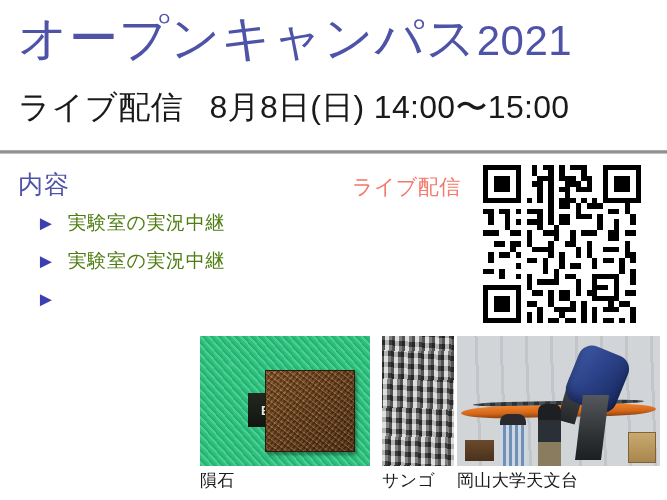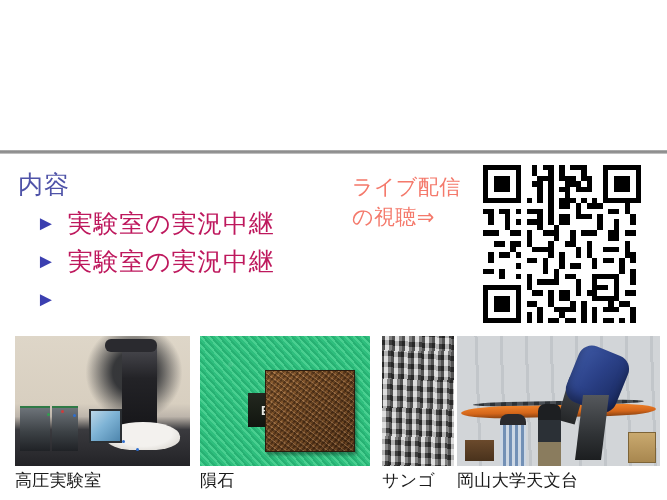--- a/index.html
+++ b/index.html
@@ -105,22 +105,22 @@
     white-space: nowrap;
   }
   .bullet-marker {
     color: #3b3fb0;
     font-size: 20px;
     line-height: 1;
     margin-right: 12px;
     margin-left: 6px;
   }
   .bullet-text {
-    font-size: 25px;
-    color: #be185d;
+    font-size: 19px;
+    color: #4d7c0f;
     letter-spacing: 0.03em;
   }
 
   
   .qr-callout {
     position: absolute;
     left: 352px;
     top: 172px;
     color: #f4796b;
     font-size: 21px;
@@ -311,20 +311,28 @@
     position: absolute; left: 4%; top: 80%;
     width: 14%; height: 16%;
     background: linear-gradient(to bottom,#6b4a2c 0%,#49321c 100%);
   }
 </style>
 </head>
 <body>
 
 <div class="poster">
 
+  <div class="header">
+    <div class="title-line">
+      <span class="title-main">オープンキャンパス</span><span class="title-year">2021</span>
+    </div>
+    <div class="subtitle-line">
+      <span class="sub-label">ライブ配信</span><span class="sub-gap"></span><span class="sub-date">8月8日(日) 14:00〜15:00</span>
+    </div>
+  </div>
   <div class="divider"></div>
 
   <div class="content">
     <div class="content-heading">内容</div>
     <ul class="bullet-list">
       <li class="bullet-item">
         <span class="bullet-marker">►</span>
         <span class="bullet-text">実験室の実況中継</span>
       </li>
       <li class="bullet-item">
@@ -332,21 +340,20 @@
         <span class="bullet-text">実験室の実況中継</span>
       </li>
       <li class="bullet-item">
         <span class="bullet-marker">►</span>
       </li>
     </ul>
   </div>
 
   <div class="qr-callout">
     <div>ライブ配信</div>
-    <div><span>の視聴</span><span class="qr-arrow">⇒</span></div>
   </div>
 
   <div class="qr-wrap">
     <svg viewBox="0 0 29 29" shape-rendering="crispEdges" aria-hidden="true">
       <rect width="29" height="29" fill="#ffffff"></rect>
       <g fill="#000000">
 
         <rect x="0" y="0" width="7" height="1"></rect>
           <rect x="0" y="6" width="7" height="1"></rect>
         <rect x="0" y="0" width="1" height="7"></rect>
@@ -477,35 +484,20 @@
         <rect x="22" y="28" width="2" height="1"></rect>
           <rect x="25" y="28" width="1" height="1"></rect>
         <rect x="14" y="27" width="1" height="1"></rect>
           <rect x="21" y="22" width="1" height="1"></rect>
       </g>
     </svg>
   </div>
 
   <div class="photo-strip">
 
-    <div class="photo-cell ph1">
-      <div class="photo-frame">
-        <div class="lab-scope"></div>
-        <div class="lab-base"></div>
-        <div class="lab-box-a"></div>
-        <div class="lab-box-b"></div>
-        <div class="lab-screen"></div>
-        <div class="lab-speck" style="left:26%;top:57%;background:#d03b3b"></div>
-        <div class="lab-speck" style="left:33%;top:60%;background:#2f6fd0"></div>
-        <div class="lab-speck" style="left:18%;top:59%;background:#2fa04e"></div>
-        <div class="lab-speck" style="left:61%;top:80%;background:#2f6fd0"></div>
-        <div class="lab-speck" style="left:69%;top:86%;background:#2f6fd0"></div>
-      </div>
-      <div class="photo-caption">高圧実験室</div>
-    </div>
 
     <div class="photo-cell ph2">
       <div class="photo-frame">
         <div class="met-label">B.</div>
         <div class="met-slab"></div>
       </div>
       <div class="photo-caption">隕石</div>
     </div>
 
     <div class="photo-cell ph3">

